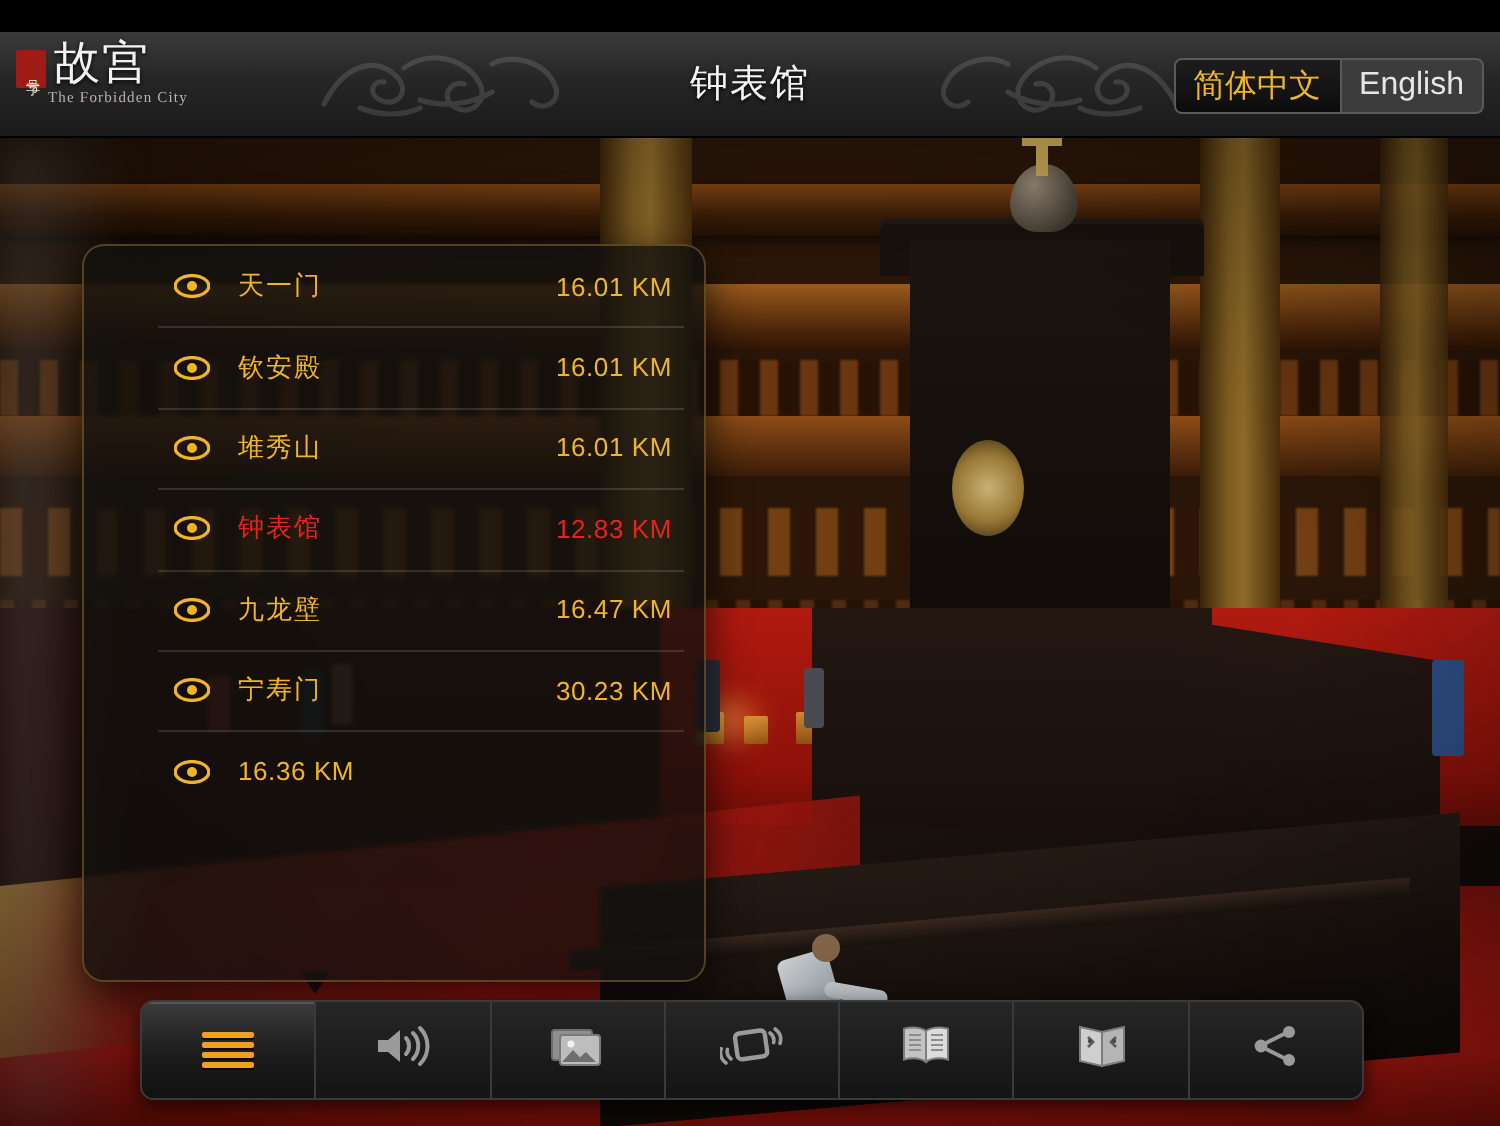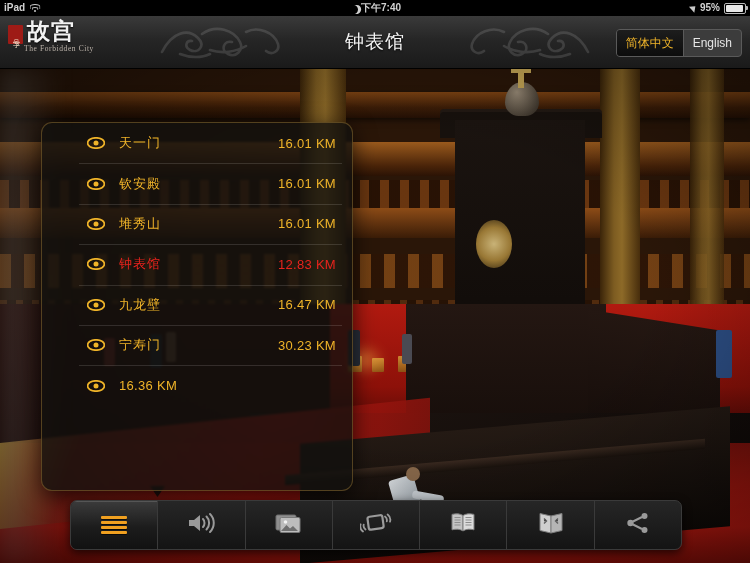--- a/index.html
+++ b/index.html
@@ -123,31 +123,31 @@
     border-bottom:1px solid #000;}
   .tb-dragon{position:absolute;top:4px;width:140px;height:44px;opacity:.16;}
   .tb-dragon.left{left:150px;}
   .tb-dragon.right{right:150px;transform:scaleX(-1);}
   .logo{position:absolute;left:8px;top:4px;display:flex;align-items:flex-end;gap:4px;}
   .seal{width:15px;height:19px;background:#9e1b16;border-radius:1px;
     display:flex;align-items:center;justify-content:center;}
   .seal span{color:#f3dfc8;font-size:7px;line-height:7px;font-family:"Liberation Serif",serif;
     writing-mode:vertical-rl;letter-spacing:-1px;}
   .logo-cn{color:#f2f2f2;font-size:23px;font-family:"Liberation Serif","DejaVu Serif",serif;
-    font-weight:bold;line-height:24px;letter-spacing:1px;
+    font-weight:normal;line-height:24px;letter-spacing:1px;
     text-shadow:0 1px 2px rgba(0,0,0,.9);}
   .logo-en{position:absolute;left:24px;top:28px;color:#bdb4ab;font-size:7.5px;
     font-family:"Liberation Serif",serif;letter-spacing:.6px;}
   .title{position:absolute;left:0;right:0;top:0;height:52px;display:flex;
     align-items:center;justify-content:center;color:#f4f4f4;font-size:19px;
     letter-spacing:1px;text-shadow:0 1px 2px rgba(0,0,0,.9);}
   .langseg{position:absolute;right:8px;top:13px;height:26px;display:flex;
     border:1px solid #5a5a5a;border-radius:4px;overflow:hidden;background:#3c3c3c;}
   .langseg div{padding:0 9px;height:26px;display:flex;align-items:center;
-    font-size:12px;color:#e6e6e6;}
+    font-size:16px;color:#e6e6e6;}
   .langseg div.active{background:linear-gradient(180deg,#1d1d1d,#0c0c0c);color:#f0b429;}
   .langseg div+div{border-left:1px solid #5a5a5a;}
 
   
   .panel{position:absolute;left:41px;top:122px;width:283px;height:367px;z-index:25;
     background:rgba(18,16,14,.80);
     border:1px solid rgba(180,140,60,.40);border-radius:11px;
     box-shadow:0 6px 22px rgba(0,0,0,.72);backdrop-filter:blur(1px);padding-left:27px;}
   .panel-tail{position:absolute;left:150px;top:486px;width:15px;height:11px;z-index:24;
     background:rgba(18,16,14,.86);
@@ -237,41 +237,20 @@
       <div class="vis-main-legs"></div>
       <div class="vis-main-body"></div>
       <div class="vis-main-arm"></div>
       <div class="vis-main-head"></div>
     </div>
 
     <div class="side-blur"></div>
     <div class="vignette"></div>
   </div>
 
-  <div class="statusbar">
-    <div class="sb-left">
-      <span class="sb-label">iPad</span>
-      <span class="wifi">
-          <i></i>
-          <i></i>
-          <i></i>
-        </span>
-    </div>
-    <div class="sb-center">
-      <span class="moon"></span>
-      <span class="sb-label">下午7:40</span>
-    </div>
-    <div class="sb-right">
-      <span class="loc-arrow"></span>
-      <span class="sb-label">95%</span>
-      <span class="batt">
-          <i></i>
-        </span>
-    </div>
-  </div>
 
   <div class="titlebar">
     <div class="tb-dragon left">
       <svg viewBox="0 0 140 44" width="140" height="44" aria-hidden="true">
         <path d="M12 32 C22 12 38 8 48 18 C56 26 48 34 40 30 C34 27 36 20 42 21
                  M52 14 C66 4 84 10 90 22 C94 30 86 38 78 34 C70 30 74 20 82 22
                  M96 12 C108 6 124 12 128 24 C130 31 122 36 116 31
                  M60 30 C72 34 86 32 96 26 M30 34 C40 38 52 38 60 34" fill="none" stroke="#cfcfcf" stroke-width="2.6" stroke-linecap="round"></path>
       </svg>
     </div>

